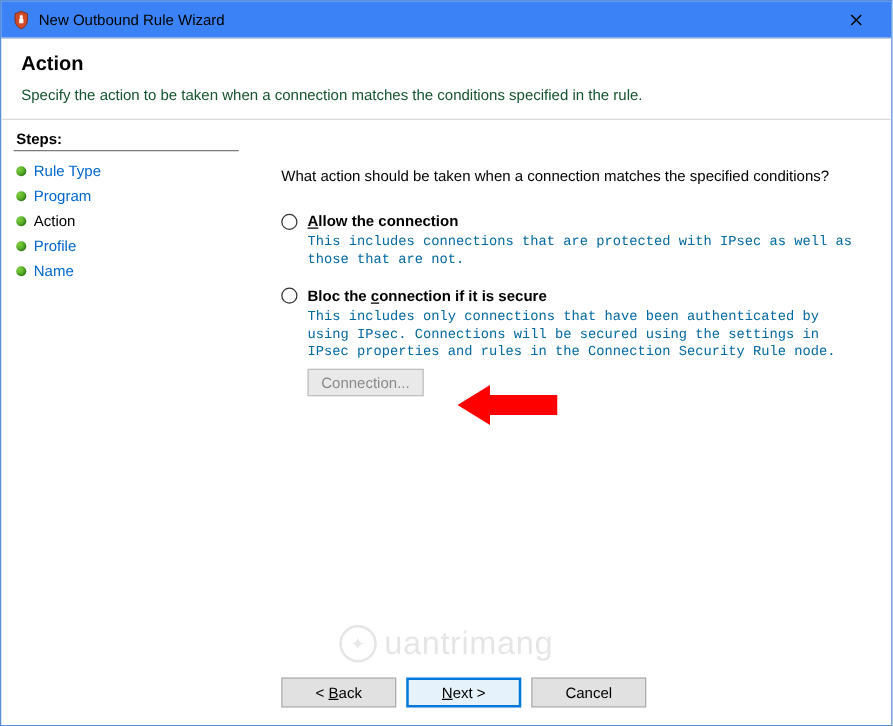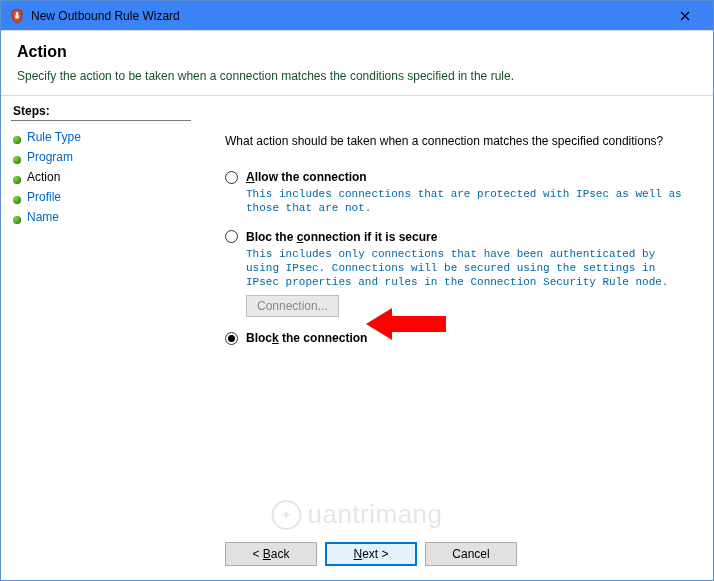--- a/index.html
+++ b/index.html
@@ -86,21 +86,21 @@
     background: #7a7a7a;
     margin: 0 0 6px 0;
     width: 180px;
   }
   .steps-list {
     list-style: none;
     margin: 0; padding: 0;
   }
   .steps-list li {
     display: flex;
-    align-items: flex-end;
+    align-items: center;
     gap: 6px;
     padding: 3px 2px;
     cursor: pointer;
   }
   .steps-list .bullet {
     width: 8px; height: 8px;
     border-radius: 50%;
     background: radial-gradient(circle at 30% 30%, #7fcf3a, #2b8a15);
     box-shadow: inset -1px -1px 1px rgba(0,0,0,.2);
     flex-shrink: 0;
@@ -292,26 +292,20 @@
             <div class="option-desc">This includes connections that are protected with IPsec as well as those that are not.</div>
           </div>
           <div class="option">
             <div class="option-row">
               <span class="radio-dot"></span>
               <span class="option-label"><span>Bloc the </span><span class="u">c</span><span>onnection if it is secure</span></span>
             </div>
             <div class="option-desc">This includes only connections that have been authenticated by using IPsec. Connections will be secured using the settings in IPsec properties and rules in the Connection Security Rule node.</div>
             <div class="customize-row"><button class="customize-btn" disabled="">Connection...</button></div>
           </div>
-          <div class="option">
-            <div class="option-row">
-              <span class="radio-dot checked"></span>
-              <span class="option-label"><span>Bloc</span><span class="u">k</span><span> the connection</span></span>
-            </div>
-          </div>
         </div>
       <div style="flex:1"></div>
       <div class="footer-buttons">
         <button class="win-btn">
           <span>&lt; </span><span class="u">B</span><span>ack</span>
         </button>
         <button class="win-btn default">
           <span></span><span class="u">N</span><span>ext &gt;</span>
         </button>
         <button class="win-btn">Cancel</button>

